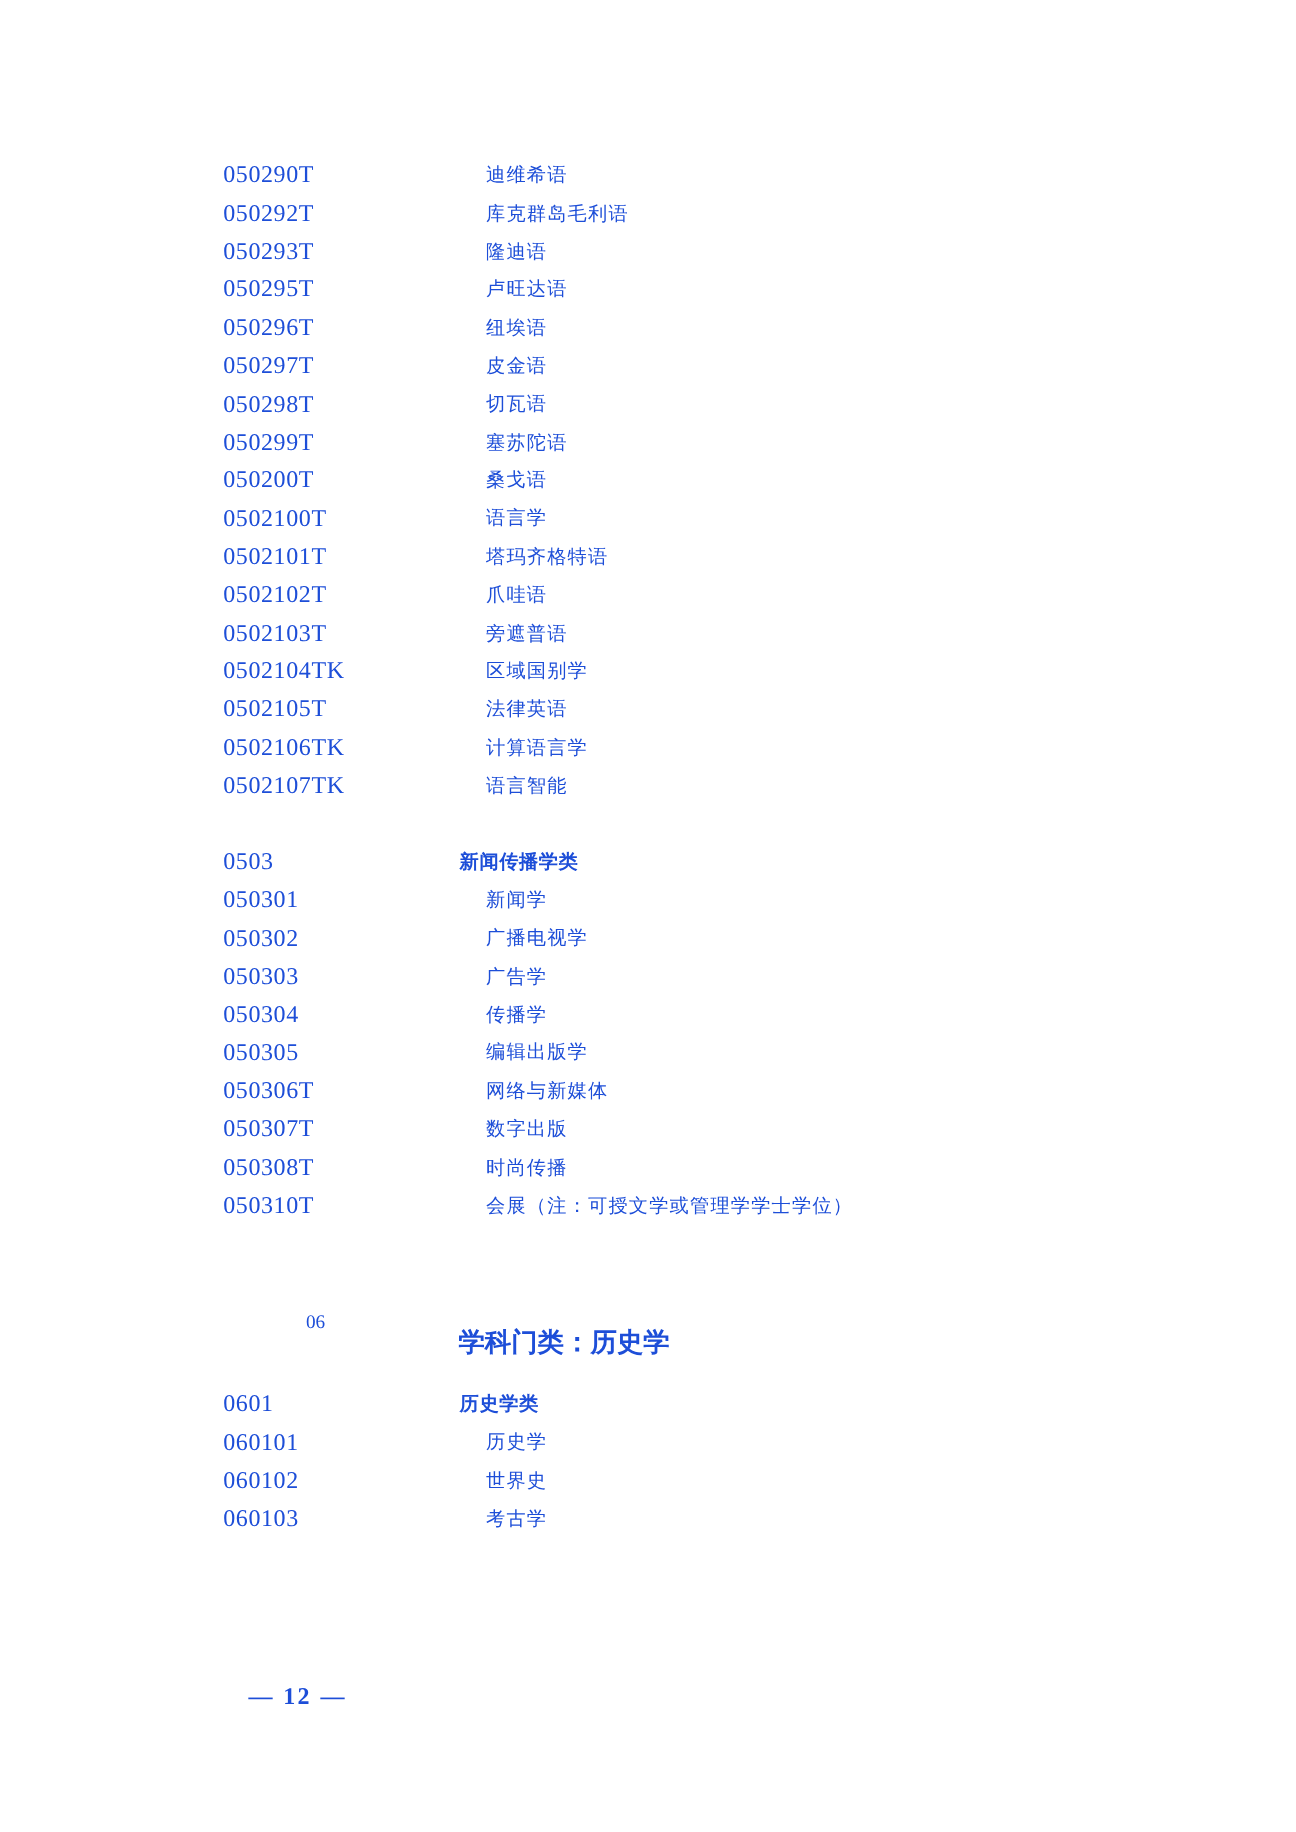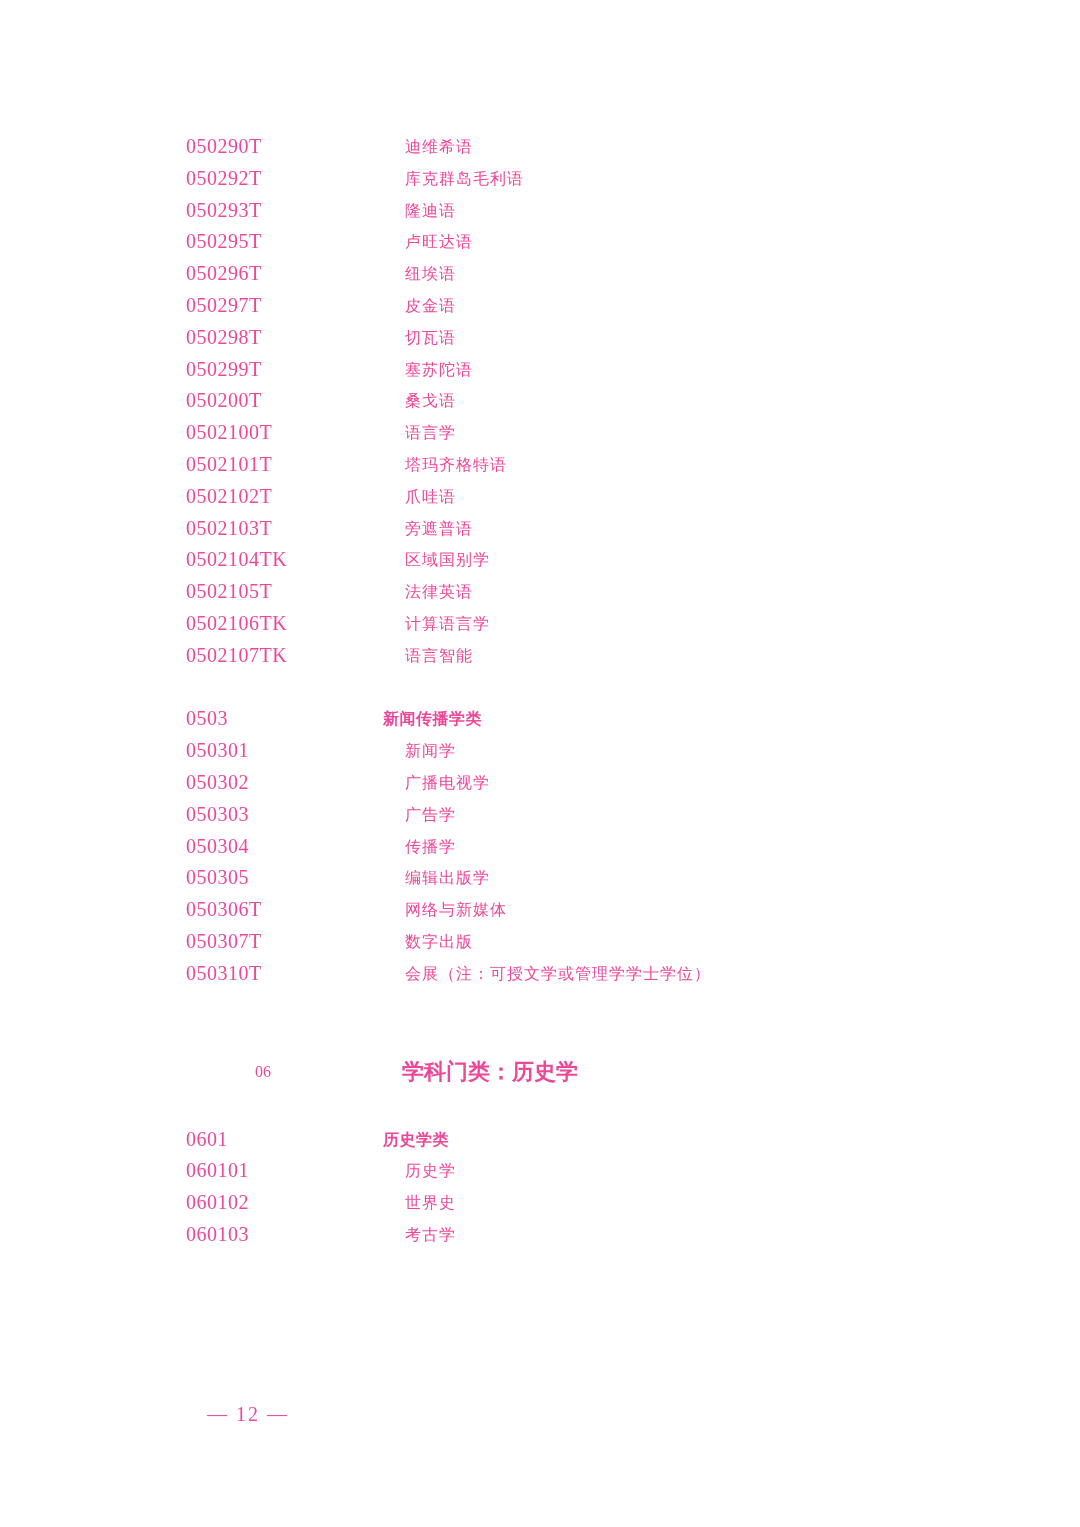--- a/index.html
+++ b/index.html
@@ -5,21 +5,21 @@
   html, body {
     margin: 0;
     padding: 0;
     background: #ffffff;
   }
   .page {
     position: relative;
     width: 1080px;
     height: 1527px;
     background: #ffffff;
-    color: #ec4899;
+    color: #1d4ed8;
     font-family: "Liberation Serif", "DejaVu Serif", serif;
     overflow: hidden;
   }
   .content {
     position: absolute;
     top: 131px;
     left: 0;
     width: 100%;
   }
   .row {
@@ -56,33 +56,35 @@
     line-height: 40px;
   }
   .sec-num {
     position: absolute;
     left: 255px;
     font-size: 16px;
     white-space: nowrap;
   }
   .sec-title {
     position: absolute;
-    left: 402px;
+    left: 382px;
     font-size: 22px;
     font-weight: 700;
     font-family: Liberation Sans, sans-serif;
     white-space: nowrap;
+    margin-top: 16px;
   }
   .footer {
     position: absolute;
     left: 207px;
     top: 1403px;
     font-size: 20px;
     letter-spacing: 2px;
     white-space: nowrap;
+    font-weight: bold;
   }
 </style>
 </head>
 <body>
 
 <div class="page">
   <div class="content">
 
     <div id="group-0">
         <div class="row">
@@ -184,20 +186,24 @@
         </div>
         <div class="row">
           <span class="code">050306T</span>
           <span class="name">网络与新媒体</span>
         </div>
         <div class="row">
           <span class="code">050307T</span>
           <span class="name">数字出版</span>
         </div>
         <div class="row">
+          <span class="code">050308T</span>
+          <span class="name">时尚传播</span>
+        </div>
+        <div class="row">
           <span class="code">050310T</span>
           <span class="name">会展（注：可授文学或管理学学士学位）</span>
         </div>
       </div>
 
     <div class="section-gap"></div>
 
     <div class="section-header">
       <span class="sec-num">06</span>
       <span class="sec-title">学科门类：历史学</span>

